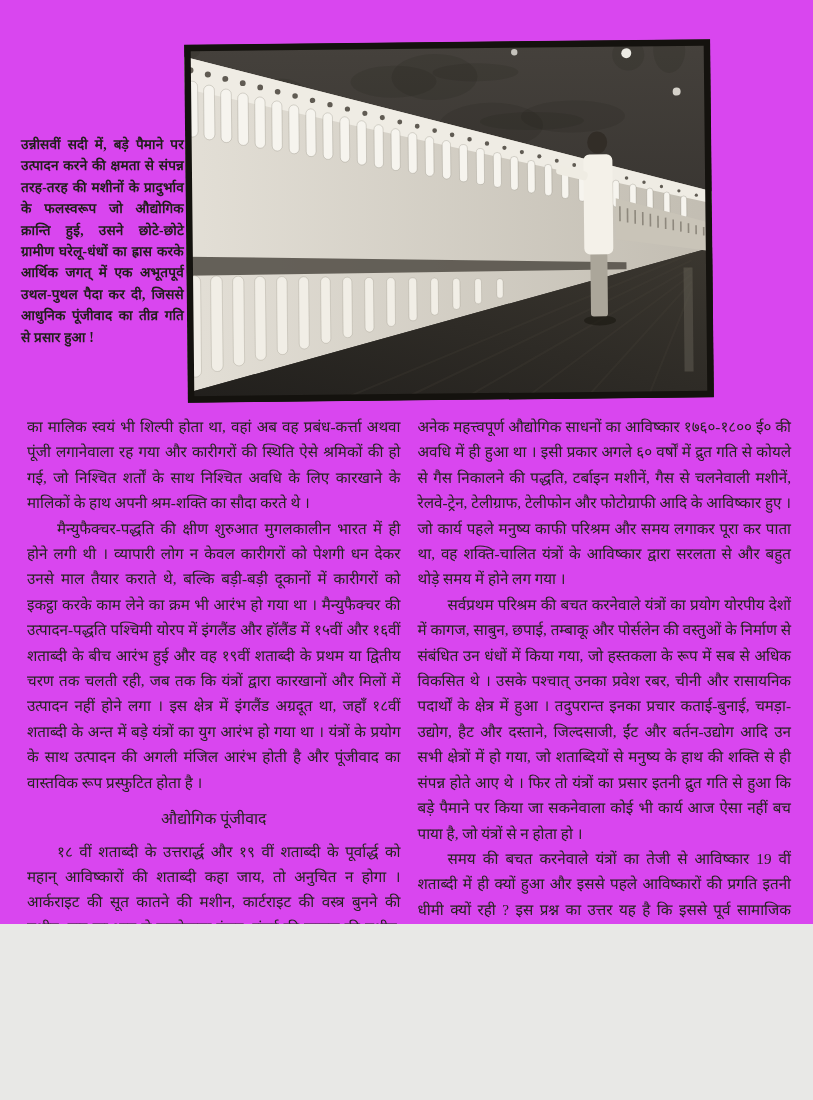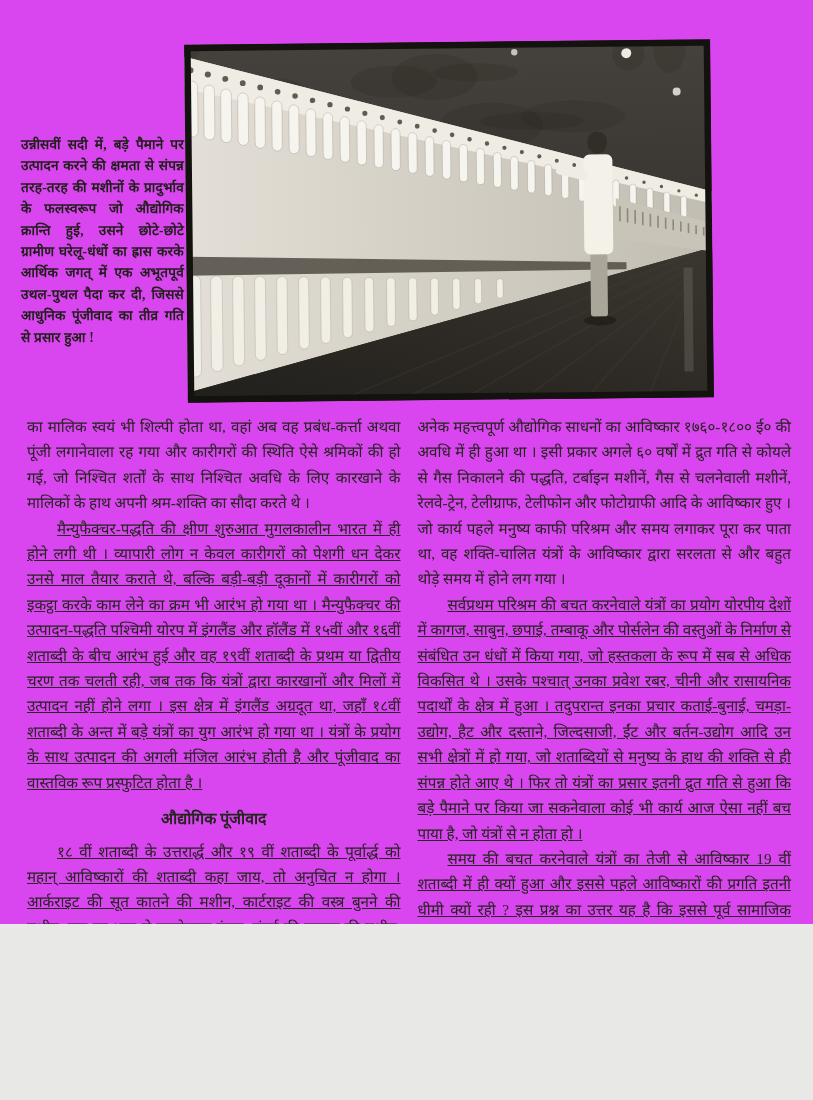--- a/index.html
+++ b/index.html
@@ -25,23 +25,23 @@
     letter-spacing:.2px;
   }
   
   .columns{
     position:absolute;left:27px;top:414px;width:764px;
     display:grid;grid-template-columns:1fr 1fr;column-gap:17px;
     font-size:15.2px;line-height:25.4px;text-align:justify;
     color:#262420;
   }
   .columns p{margin:0;}
-  .columns p.indent{text-indent:30px;text-decoration:underline;}
+  .columns p.indent{text-indent:30px;}
   .col-heading{
-    margin:11px 0 7px 0;text-align:center;font-weight:700;
+    margin:11px 0 7px 0;text-align:center;font-weight:400;
     font-size:15.8px;
   }
   
   .watermark{
     position:absolute;left:188px;top:1006px;
     font-size:46px;font-style:italic;letter-spacing:2px;
     font-family:"DejaVu Serif","Liberation Serif",serif;
     color:rgba(255,255,255,0.10);
     -webkit-text-stroke:1.4px rgba(100,98,94,0.45);
     text-shadow:1px 1px 0 rgba(255,255,255,0.5);

